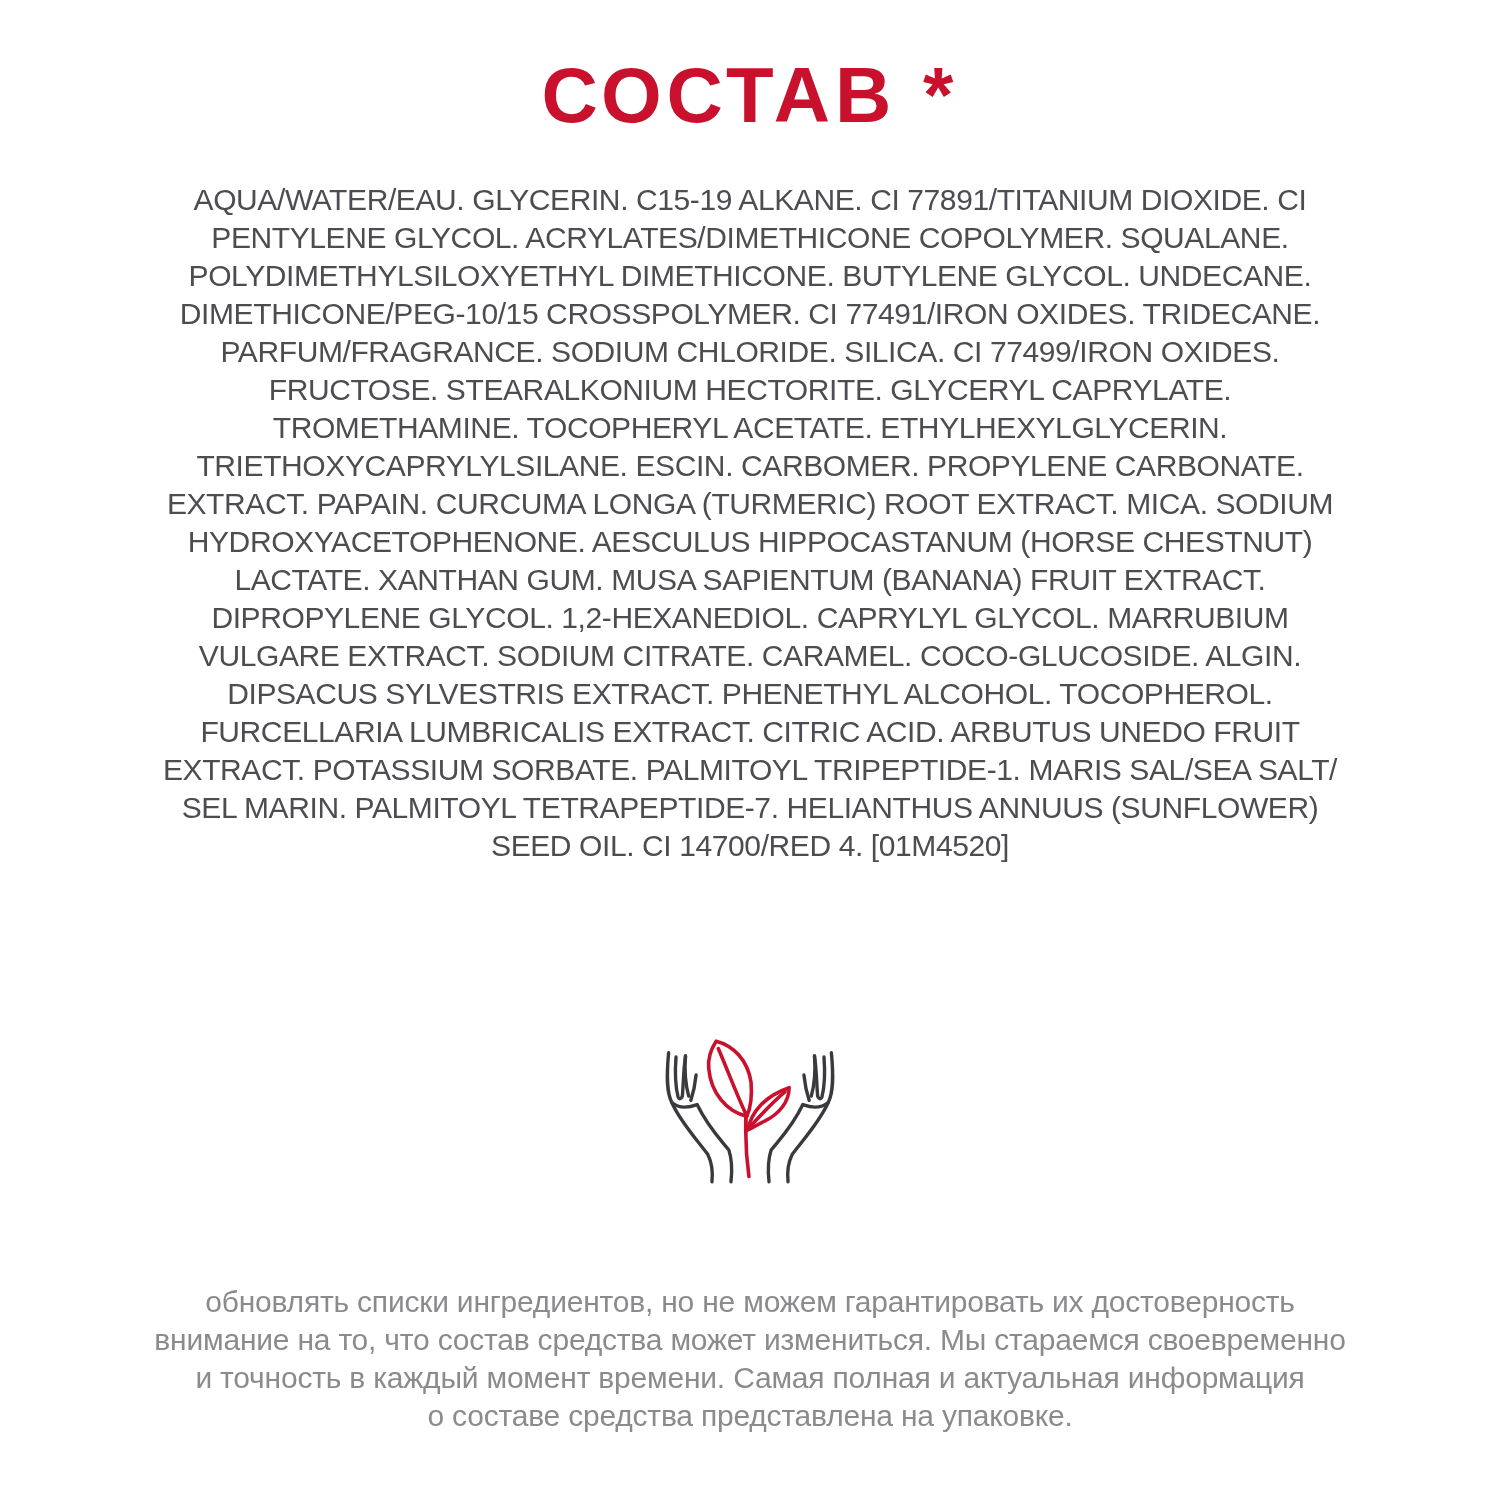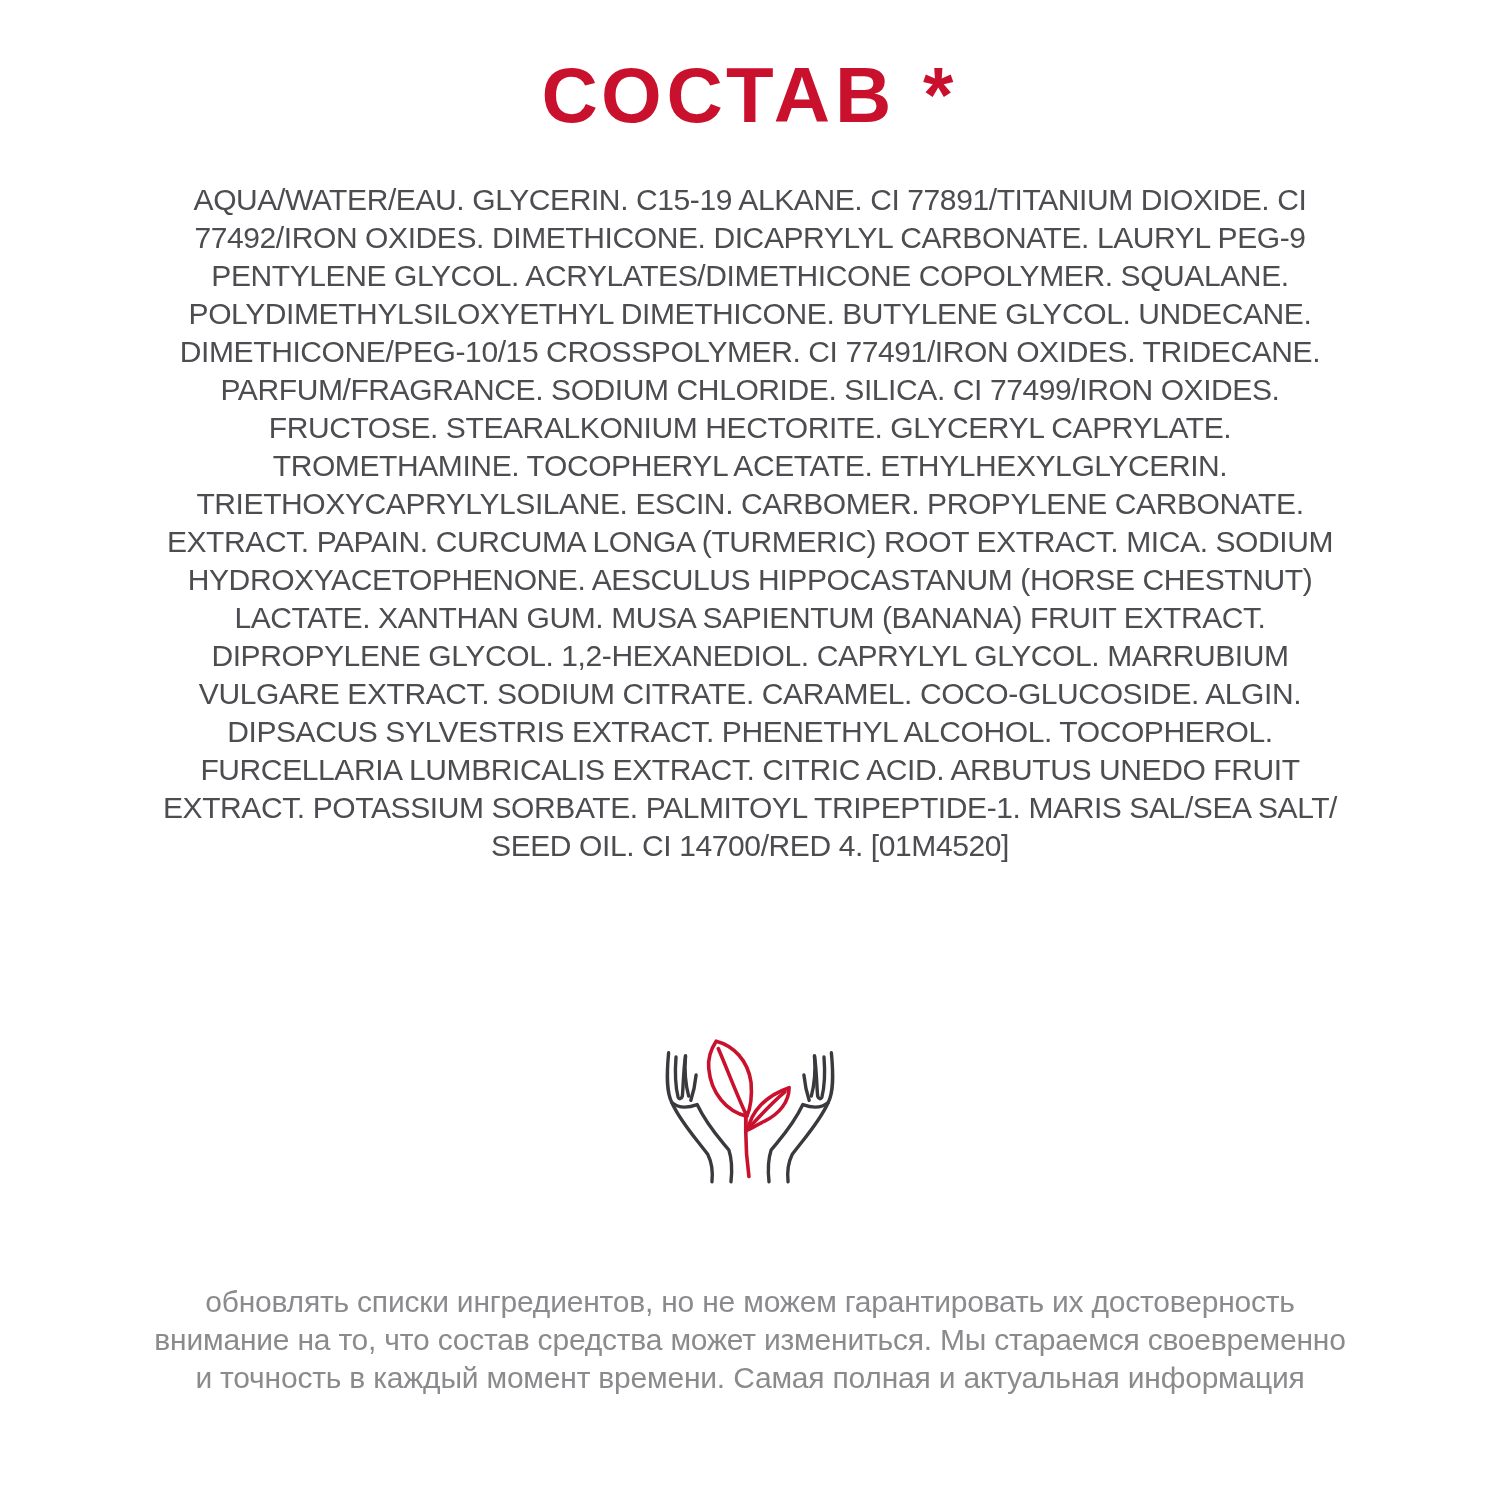--- a/index.html
+++ b/index.html
@@ -52,36 +52,36 @@
 </style>
 </head>
 <body>
 
 <div class="page">
 
   <div class="title">СОСТАВ *</div>
 
   <div class="ingredients">
       <div class="tline">AQUA/WATER/EAU. GLYCERIN. C15-19 ALKANE. CI 77891/TITANIUM DIOXIDE. CI</div>
-      <div class="tline">77492/IRON OXIDES. DIMETHICONE. DICAPRYLYL CARBONATE. LAURYL PEG-9</div>
       <div class="tline">PENTYLENE GLYCOL. ACRYLATES/DIMETHICONE COPOLYMER. SQUALANE.</div>
       <div class="tline">POLYDIMETHYLSILOXYETHYL DIMETHICONE. BUTYLENE GLYCOL. UNDECANE.</div>
       <div class="tline">DIMETHICONE/PEG-10/15 CROSSPOLYMER. CI 77491/IRON OXIDES. TRIDECANE.</div>
       <div class="tline">PARFUM/FRAGRANCE. SODIUM CHLORIDE. SILICA. CI 77499/IRON OXIDES.</div>
       <div class="tline">FRUCTOSE. STEARALKONIUM HECTORITE. GLYCERYL CAPRYLATE.</div>
       <div class="tline">TROMETHAMINE. TOCOPHERYL ACETATE. ETHYLHEXYLGLYCERIN.</div>
       <div class="tline">TRIETHOXYCAPRYLYLSILANE. ESCIN. CARBOMER. PROPYLENE CARBONATE.</div>
       <div class="tline">EXTRACT. PAPAIN. CURCUMA LONGA (TURMERIC) ROOT EXTRACT. MICA. SODIUM</div>
       <div class="tline">HYDROXYACETOPHENONE. AESCULUS HIPPOCASTANUM (HORSE CHESTNUT)</div>
       <div class="tline">LACTATE. XANTHAN GUM. MUSA SAPIENTUM (BANANA) FRUIT EXTRACT.</div>
       <div class="tline">DIPROPYLENE GLYCOL. 1,2-HEXANEDIOL. CAPRYLYL GLYCOL. MARRUBIUM</div>
       <div class="tline">VULGARE EXTRACT. SODIUM CITRATE. CARAMEL. COCO-GLUCOSIDE. ALGIN.</div>
       <div class="tline">DIPSACUS SYLVESTRIS EXTRACT. PHENETHYL ALCOHOL. TOCOPHEROL.</div>
       <div class="tline">FURCELLARIA LUMBRICALIS EXTRACT. CITRIC ACID. ARBUTUS UNEDO FRUIT</div>
       <div class="tline">EXTRACT. POTASSIUM SORBATE. PALMITOYL TRIPEPTIDE-1. MARIS SAL/SEA SALT/</div>
+      <div class="tline">SEL MARIN. PALMITOYL TETRAPEPTIDE-7. HELIANTHUS ANNUUS (SUNFLOWER)</div>
       <div class="tline">SEED OIL. CI 14700/RED 4. [01M4520]</div>
     </div>
 
   <div class="icon-wrap">
     <svg width="170" height="148" viewBox="0 0 160 140" fill="none" xmlns="http://www.w3.org/2000/svg">
 
       <g stroke="#C9112E" stroke-width="3.4" stroke-linecap="round" stroke-linejoin="round">
         <path d="M79,131 C77,117 76,102 76,89 C76,77 76,67 76,73"></path>
         <path d="M76,89 C76,76 76,66 76,73"></path>
 
@@ -110,15 +110,16 @@
           <path d="M6,61 C13,67 22,66 30,63 C40,84 52,96 60,106 C63,115 63,127 62,136"></path>
         </g>
       </g>
     </svg>
   </div>
 
   <div class="footnote">
       <div class="tline">обновлять списки ингредиентов, но не можем гарантировать их достоверность</div>
       <div class="tline">внимание на то, что состав средства может измениться. Мы стараемся своевременно</div>
       <div class="tline">и точность в каждый момент времени. Самая полная и актуальная информация</div>
+      <div class="tline">о составе средства представлена на упаковке.</div>
     </div>
 
 </div>
 
 </body></html>

